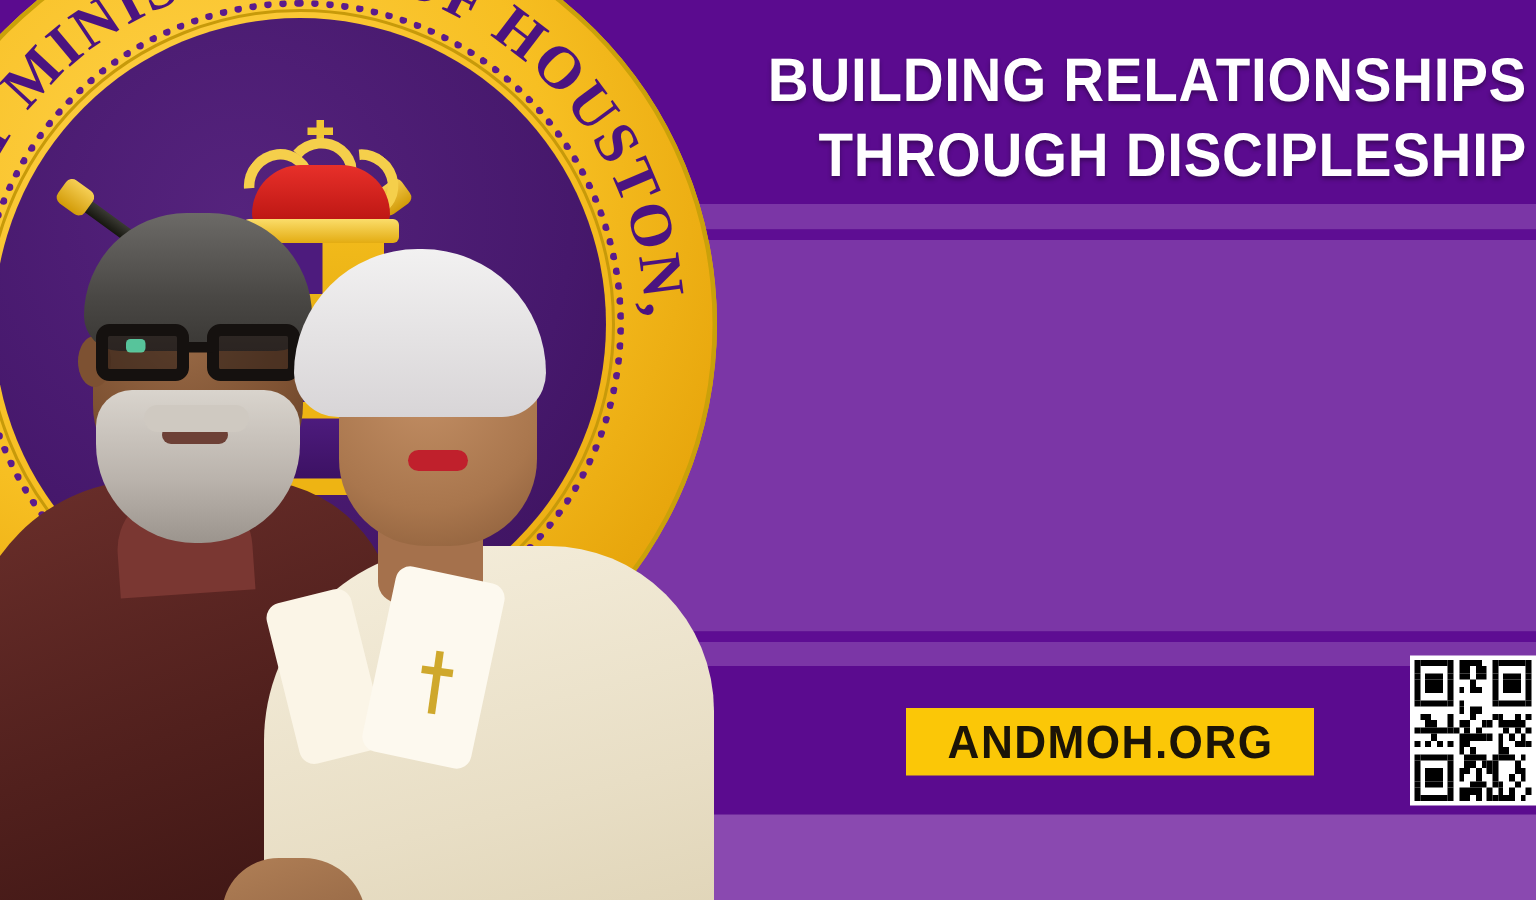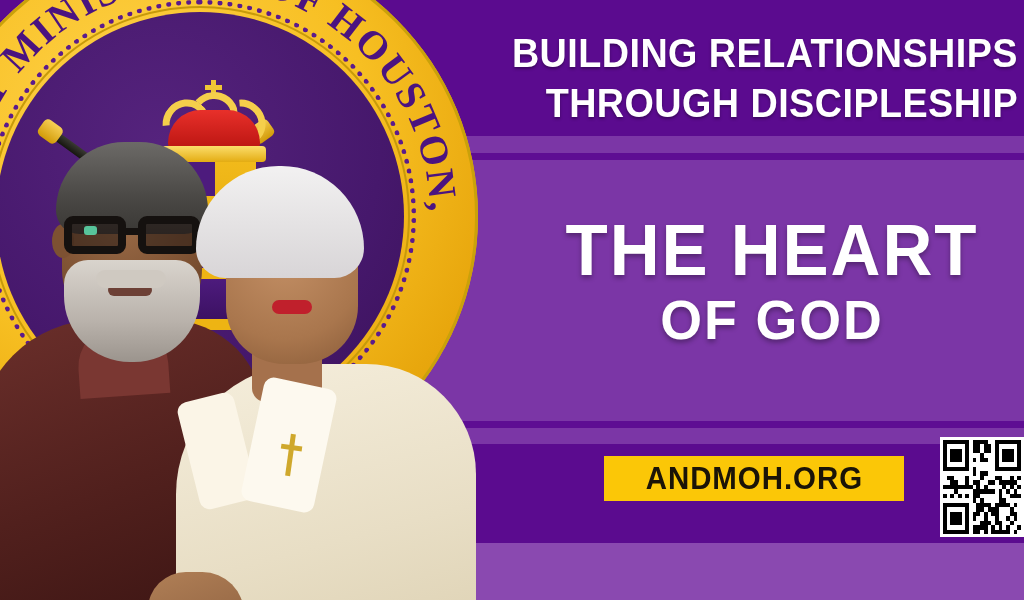--- a/index.html
+++ b/index.html
@@ -189,21 +189,21 @@
     font-size:72px;font-weight:bold;line-height:72px;letter-spacing:2px;
     text-shadow:0 3px 5px rgba(0,0,0,.32);transform:scaleX(.96);
   }
   .sermon-line2{
     font-size:56px;font-weight:bold;line-height:60px;letter-spacing:2px;margin-top:4px;
     text-shadow:0 3px 5px rgba(0,0,0,.32);transform:scaleX(.96);
   }
 
   
   .url-badge{
-    position:absolute;left:604px;top:456px;width:300px;height:45px;
+    position:absolute;left:604px;top:472px;width:272px;height:45px;
     background:#fbc707;display:flex;align-items:center;justify-content:center;
   }
   .url-badge span{
     color:#1b1407;font-size:31px;font-weight:bold;letter-spacing:1px;transform:scaleX(.95);
   }
 
   
   .qr{position:absolute;left:940px;top:437px;width:84px;height:100px;background:#ffffff;padding:3px;}
   .qr-grid{width:100%;height:100%;display:grid;grid-template-columns:repeat(21,1fr);grid-template-rows:repeat(21,1fr);}
   .qr-grid i{background:transparent;}
@@ -297,24 +297,20 @@
     <div class="woman-lapel"></div>
     <div class="cross-pin"></div>
     <div class="hand"></div>
   </div>
 
   <div class="headline">
     <div>BUILDING RELATIONSHIPS</div>
     <div>THROUGH DISCIPLESHIP</div>
   </div>
 
-  <div class="sermon">
-    <div class="sermon-line1">THE HEART</div>
-    <div class="sermon-line2">OF GOD</div>
-  </div>
 
   <div class="url-badge">
     <span>ANDMOH.ORG</span>
   </div>
 
   <div class="qr">
     <div class="qr-grid" id="qrGrid">
         <i class="on"></i>
         <i class="on"></i>
         <i class="on"></i>

